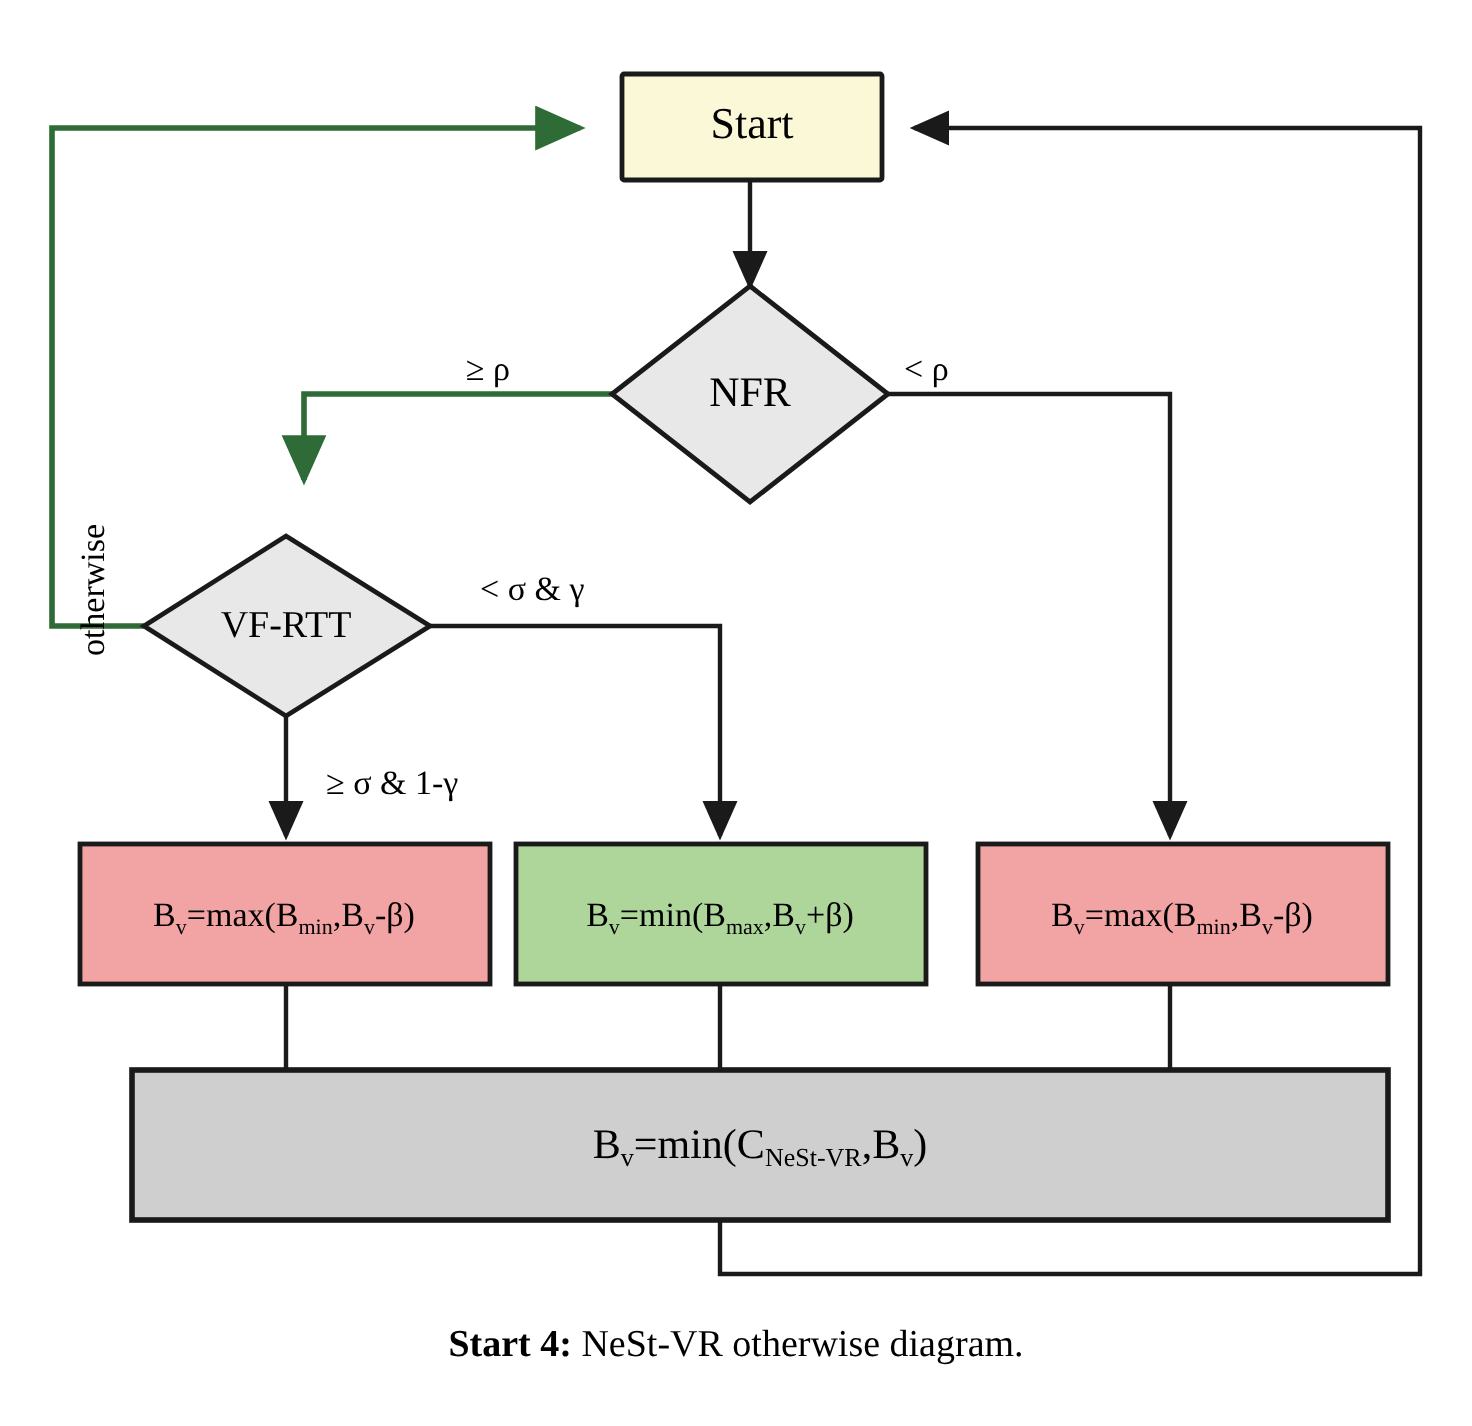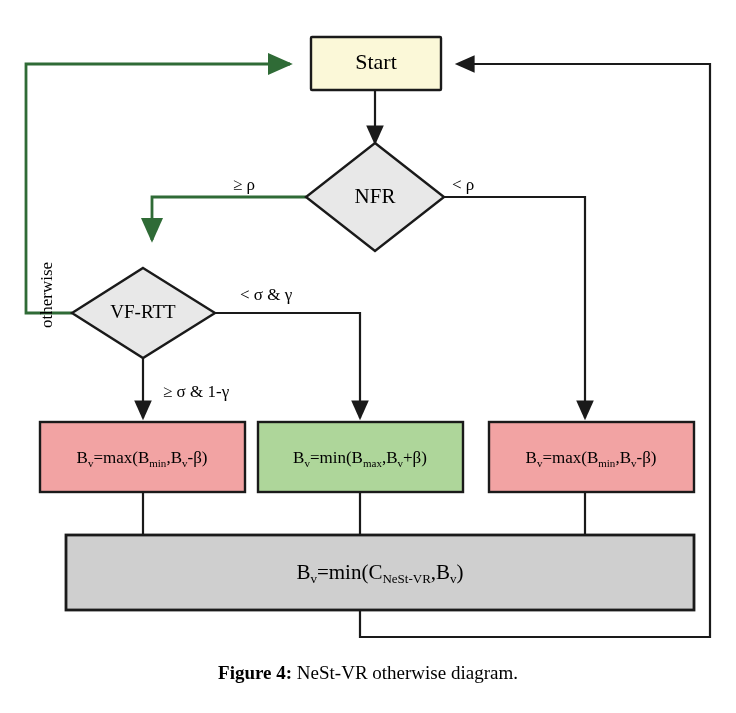--- a/index.html
+++ b/index.html
@@ -115,17 +115,17 @@
     </text>
 
     <text class="edge-label" x="255" y="190" text-anchor="end">≥ ρ</text>
     <text class="edge-label" x="452" y="190" text-anchor="start">&lt; ρ</text>
     <text class="edge-label" x="240" y="300" text-anchor="start">&lt; σ &amp; γ</text>
     <text class="edge-label" x="163" y="397" text-anchor="start">≥ σ &amp; 1-γ</text>
     <text class="edge-label" x="52" y="295" text-anchor="middle" transform="rotate(-90 52 295)">otherwise</text>
   </svg>
 
   <div class="caption">
-    <b>Figure 4:</b>
+    <b>Start 4:</b>
     <span>NeSt-VR otherwise diagram.</span>
   </div>
 
 </div>
 
 </body></html>

